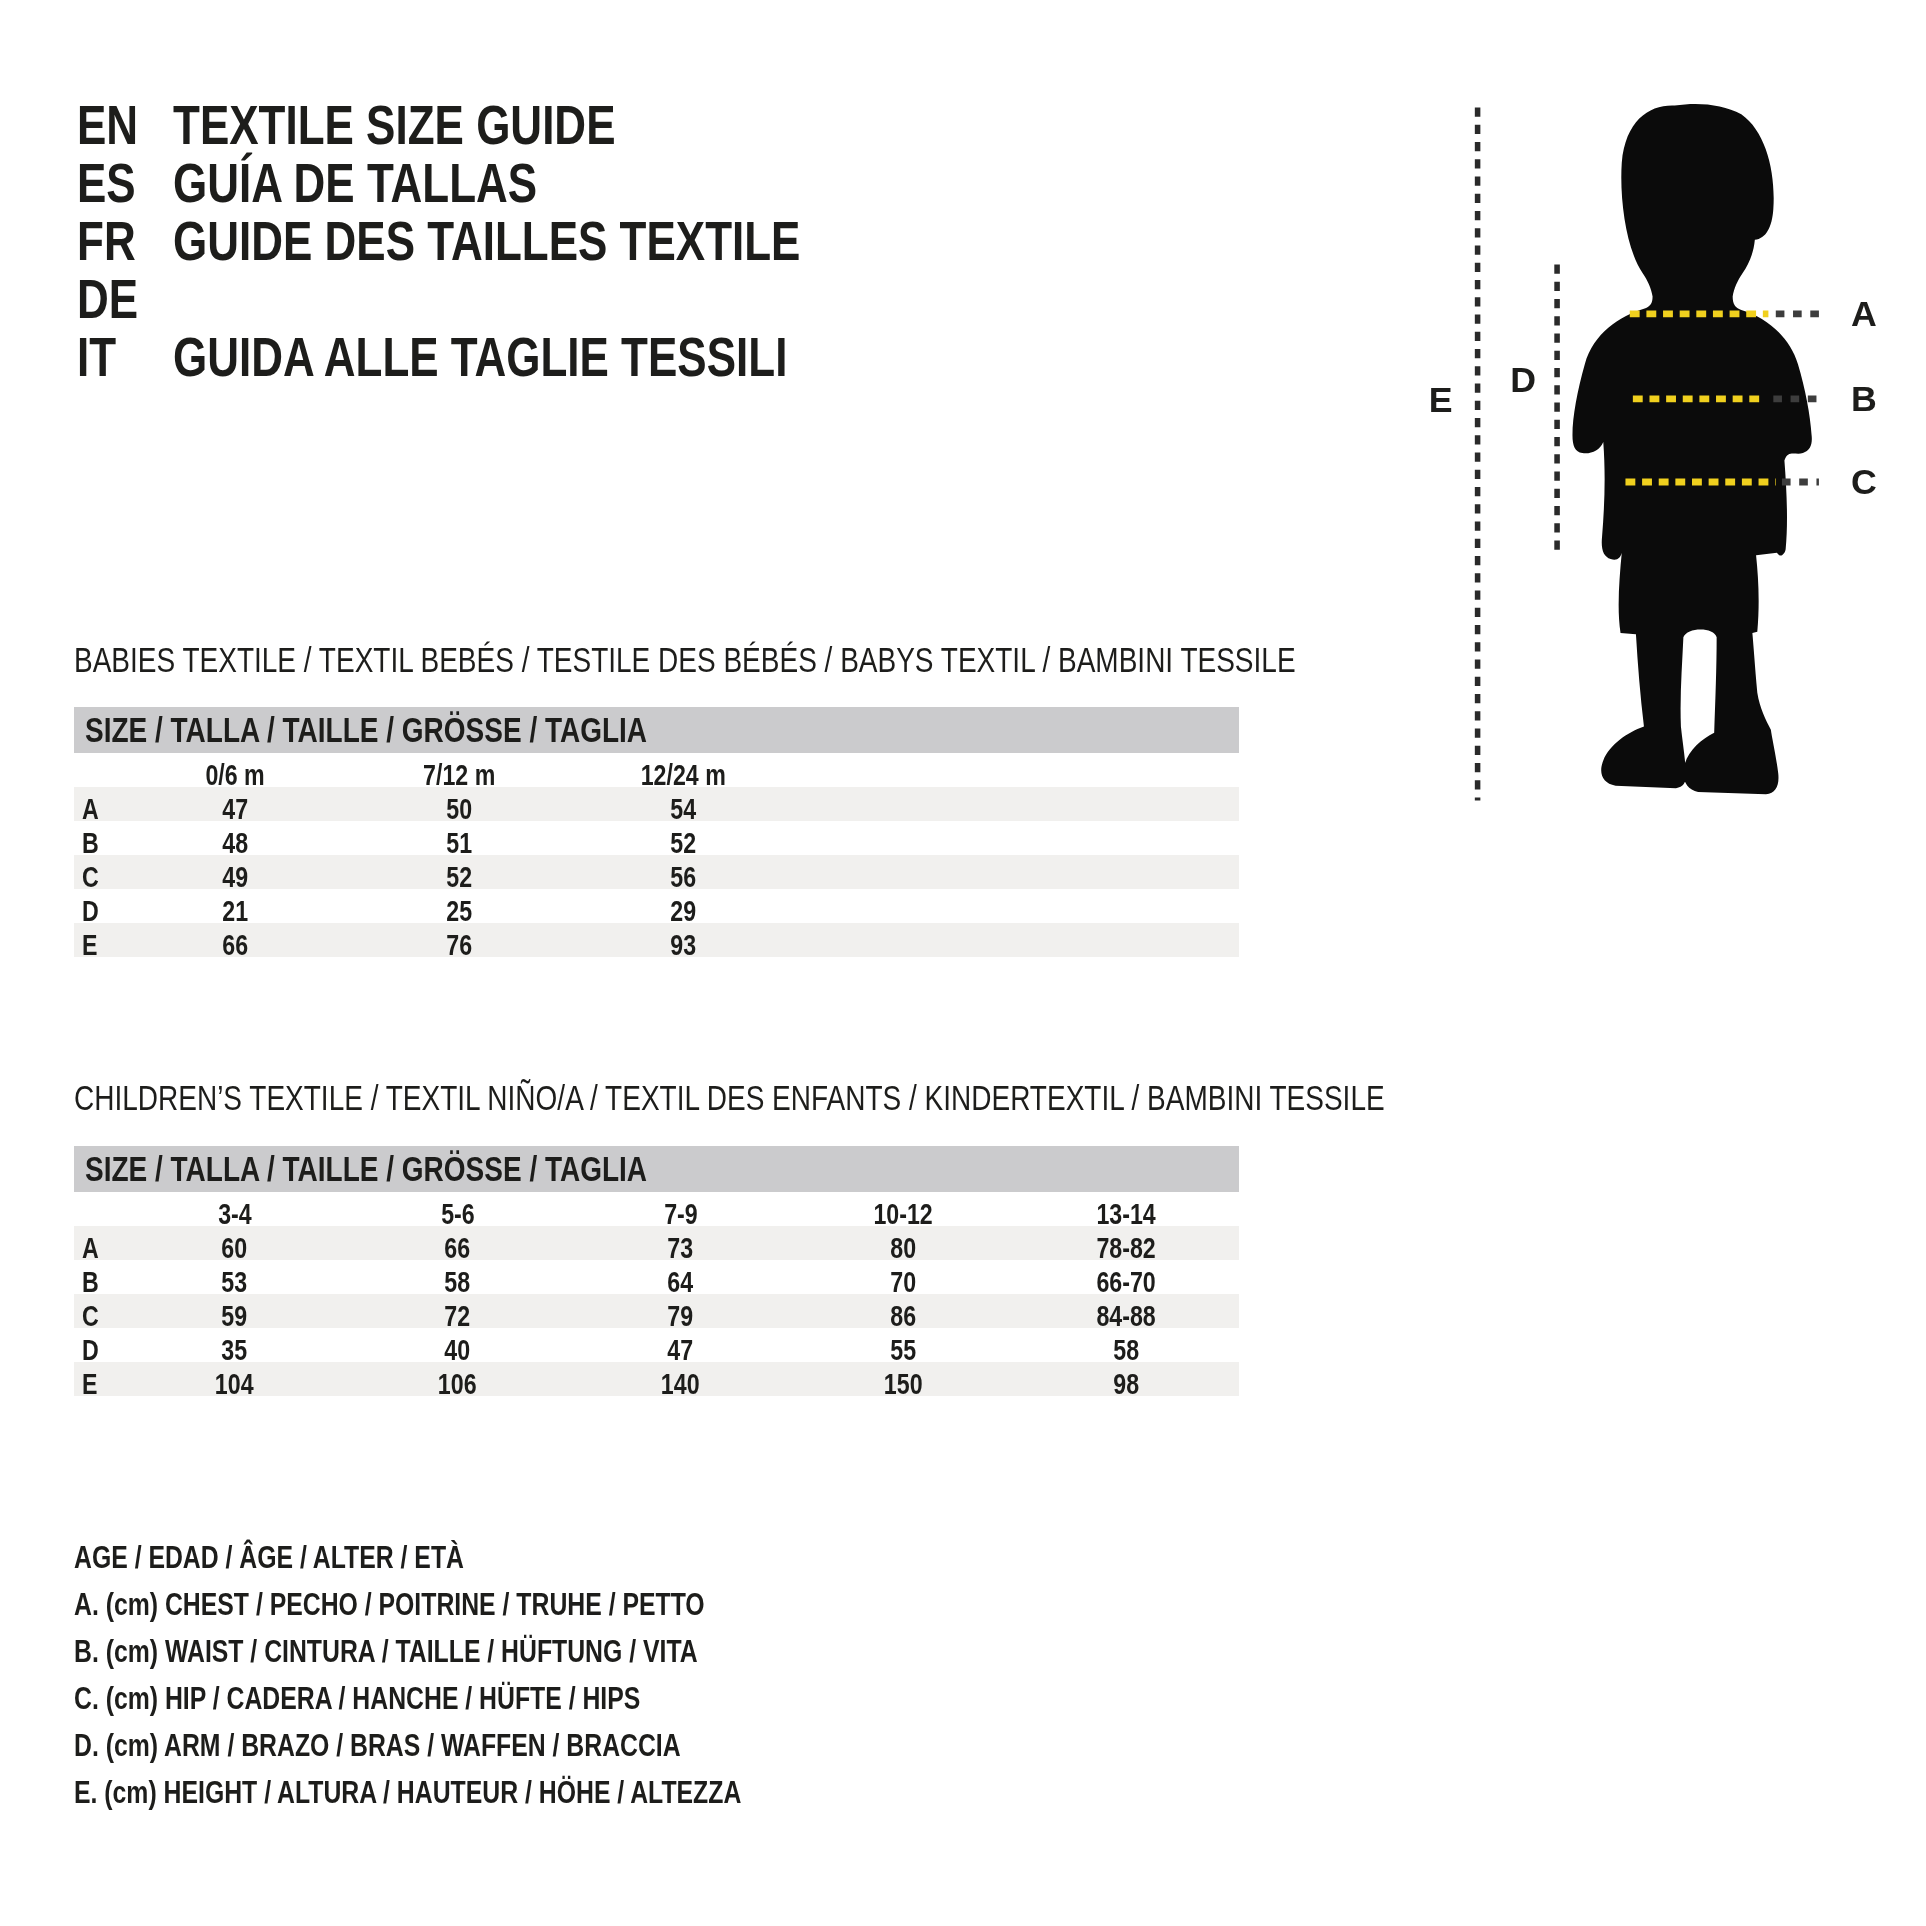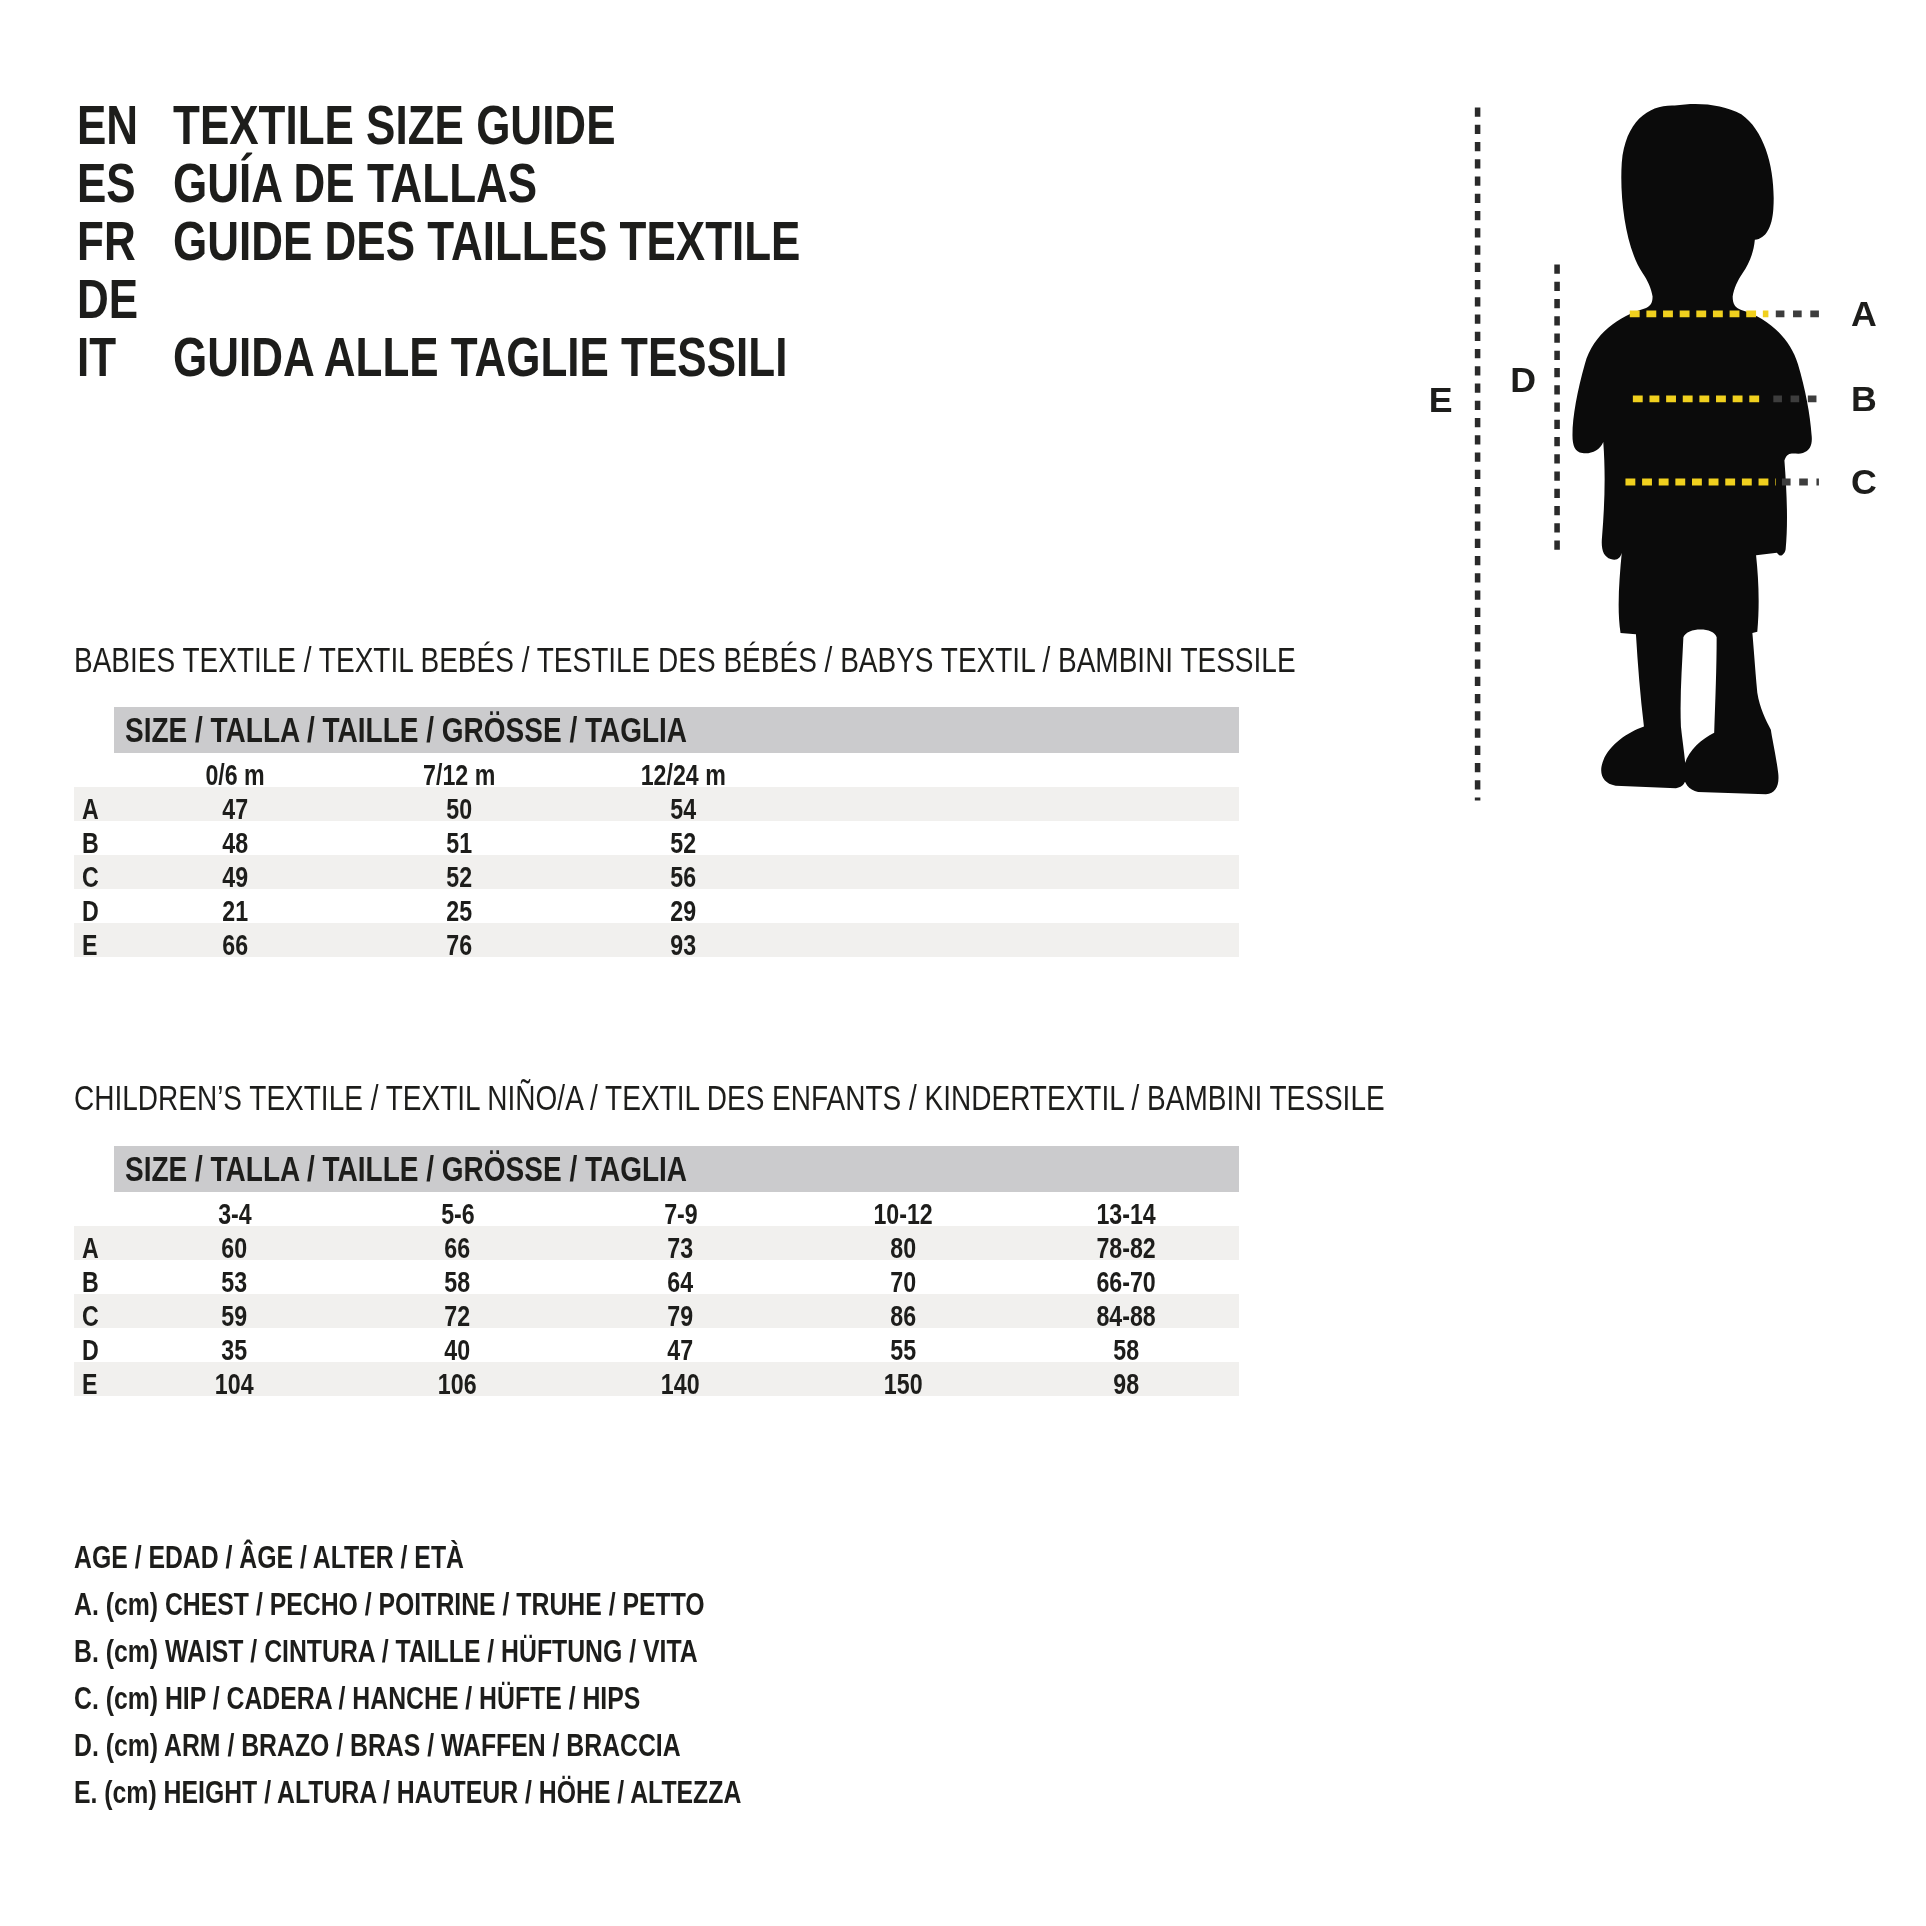--- a/index.html
+++ b/index.html
@@ -19,21 +19,21 @@
 
   
   .sec-title{position:absolute;left:74px;font-size:35px;font-weight:400;line-height:35px;}
   .sec-title-babies{top:642px;}
   .sec-title-children{top:1080px;}
 
   
   .size-table{position:absolute;left:74px;width:1165px;}
   .babies-table{top:707px;}
   .children-table{top:1146px;}
-  .tbar{height:46px;line-height:46px;background:#cbcbcd;padding-left:11px;font-size:35px;font-weight:700;margin-left:40px;}
+  .tbar{height:46px;line-height:46px;background:#cbcbcd;padding-left:11px;font-size:35px;font-weight:700;}
   .trow{display:grid;height:34px;line-height:45px;font-size:29px;font-weight:700;width:1165px;}
   .babies-table .trow{grid-template-columns:49px 224px 224px 224px;}
   .children-table .trow{grid-template-columns:49px 223px 223px 223px 223px 223px;}
   .trow .lbl{padding-left:8px;text-align:left;}
   .trow .cell{text-align:center;}
   .stripe{background:#f1f0ee;}
 
   
   .legend{position:absolute;left:74px;top:1534px;font-size:31px;font-weight:700;}
   .legend-line{height:47px;line-height:47px;}

